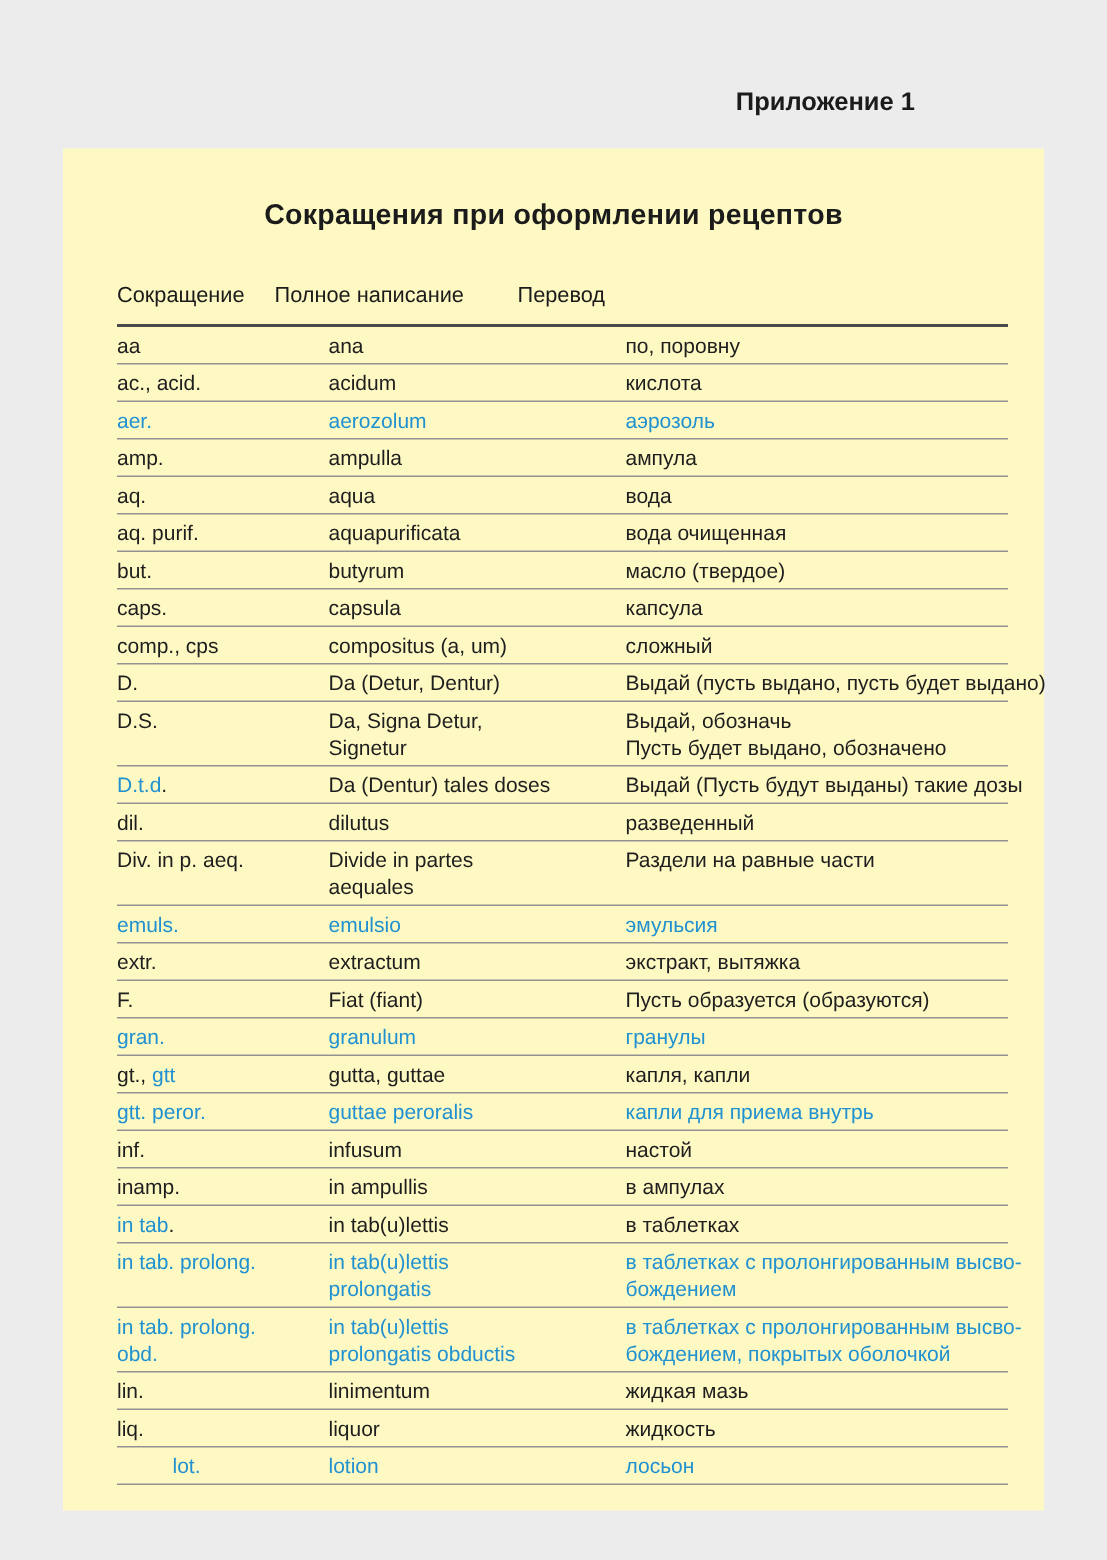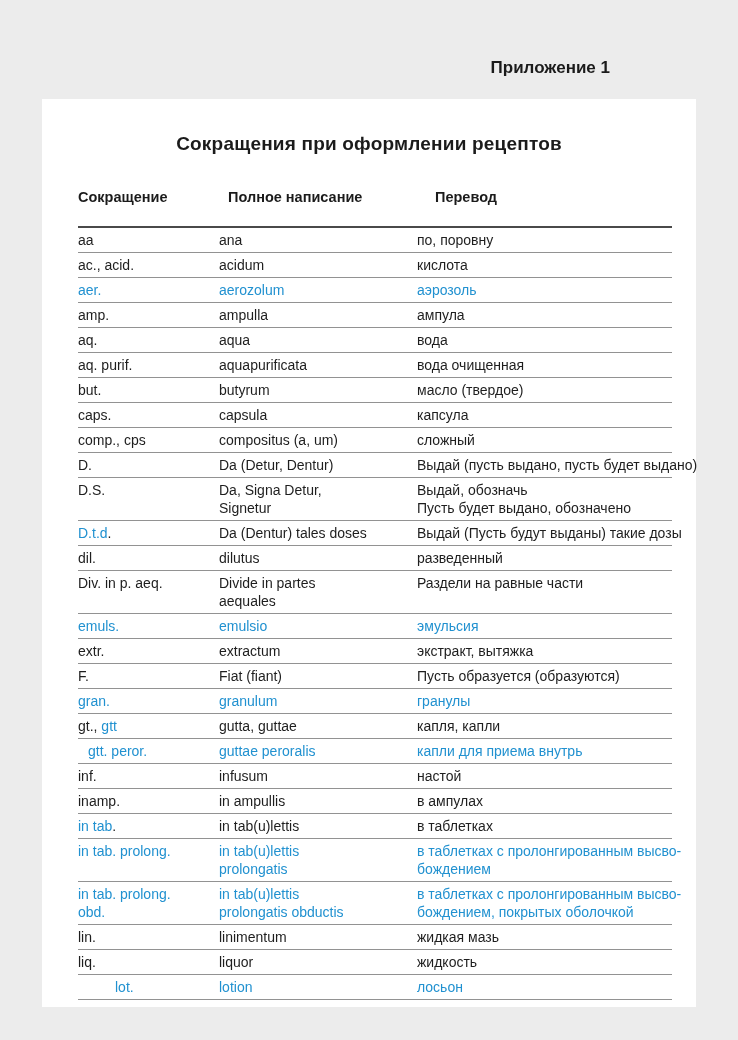--- a/index.html
+++ b/index.html
@@ -15,46 +15,45 @@
     position: absolute;
     top: 58px; right: 40px;
     font-size: 17px;
     font-weight: bold;
     color: #1b1b1b;
   }
   .page-card {
     position: absolute;
     left: 42px; top: 99px;
     width: 654px; height: 908px;
-    background: #ffffff;
+    background: #fef9c3;
   }
   .page-title {
     margin-top: 34px;
     text-align: center;
     font-size: 19px;
     font-weight: bold;
     letter-spacing: 0.2px;
     color: #1b1b1b;
   }
   .table {
     margin: 30px 24px 0 36px;
     width: 594px;
     font-size: 14px;
   }
   .thead, .trow {
     display: grid;
     grid-template-columns: 105px 162px 327px;
   }
   .thead {
-    font-weight: bold;
-    padding-bottom: 17px;
+    font-weight: normal;
+    padding-bottom: 7px;
     border-bottom: 2px solid #4a4a4a;
     font-size: 14.5px;
     color: #1b1b1b;
-    gap: 45px;
   }
   .trow {
     border-bottom: 1px solid #929292;
     gap: 36px;
   }
   .cell {
     padding: 3px 10px 3px 0;
     line-height: 18px;
     white-space: pre-line;
   }
@@ -167,21 +166,21 @@
             <div class="cell"><span style="color: rgb(33, 145, 208);">gran.</span></div>
             <div class="cell"><span style="color: rgb(33, 145, 208);">granulum</span></div>
             <div class="cell"><span style="color: rgb(33, 145, 208); text-align: right;">гранулы</span></div>
           </div>
           <div class="trow">
             <div class="cell"><span>gt., </span><span style="color: rgb(33, 145, 208);">gtt</span></div>
             <div class="cell"><span>gutta, guttae</span></div>
             <div class="cell"><span>капля, капли</span></div>
           </div>
           <div class="trow">
-            <div class="cell"><span style="color: rgb(33, 145, 208); margin-left: 10px;">gtt. peror.</span></div>
+            <div class="cell"><span style="color: rgb(33, 145, 208);">gtt. peror.</span></div>
             <div class="cell"><span style="color: rgb(33, 145, 208);">guttae peroralis</span></div>
             <div class="cell"><span style="color: rgb(33, 145, 208);">капли для приема внутрь</span></div>
           </div>
           <div class="trow">
             <div class="cell"><span>inf.</span></div>
             <div class="cell"><span>infusum</span></div>
             <div class="cell"><span>настой</span></div>
           </div>
           <div class="trow">
             <div class="cell"><span>inamp.</span></div>

